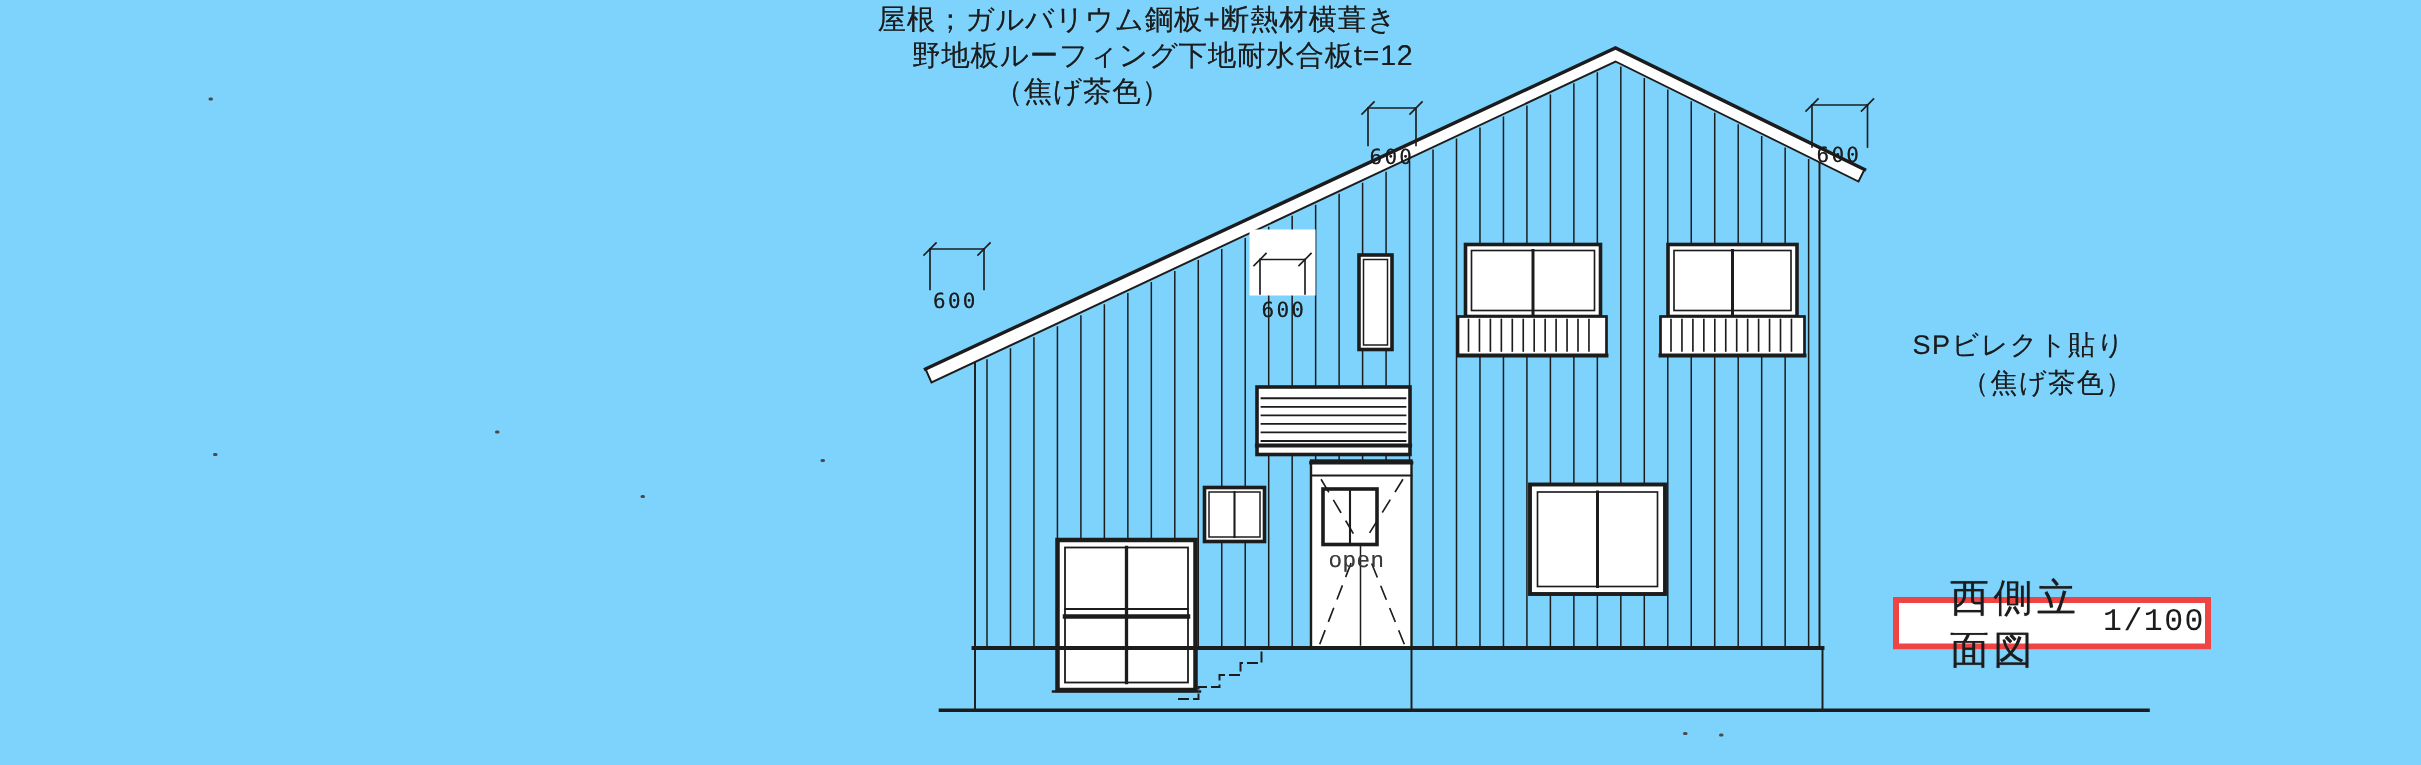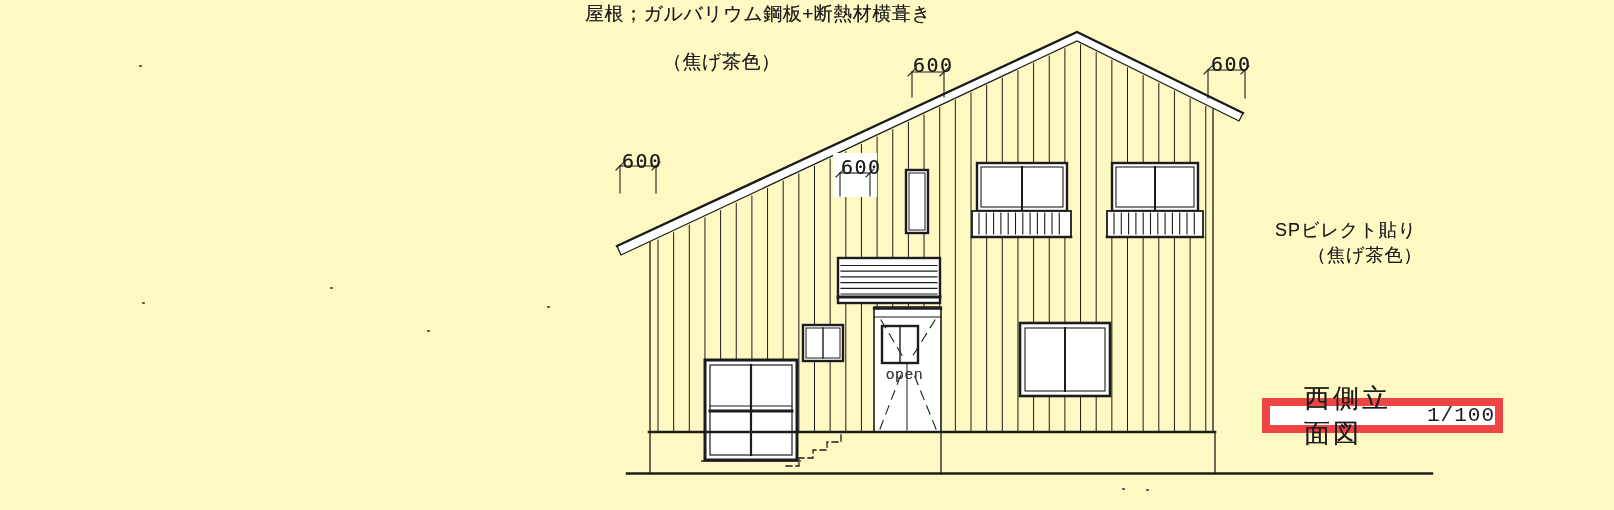--- a/index.html
+++ b/index.html
@@ -1,30 +1,30 @@
 <!DOCTYPE html>
 <html><head>
 <meta charset="utf-8">
 <style>
   html,body{margin:0;padding:0;background:#fff;}
   .page{
-    position:relative;width:1614px;height:510px;background:#fef9c3;overflow:hidden;
+    position:relative;width:1614px;height:510px;background:#7dd3fc;overflow:hidden;
     font-family:"Liberation Sans","DejaVu Sans",sans-serif;color:#1c1c1c;
   }
   .page svg{position:absolute;left:0;top:0;}
   .t{position:absolute;white-space:nowrap;line-height:1.1;color:#1c1c1c;
      text-shadow:0 0 .4px rgba(20,20,20,.55);}
   .jp{font-size:19px;letter-spacing:.5px;}
   .jp2{font-size:20px;letter-spacing:2px;}
   .jp3{font-size:18px;letter-spacing:1px;}
-  .dim{font-size:20px;letter-spacing:1.5px;font-family:"DejaVu Sans Mono","Liberation Mono",monospace;}
+  .dim{font-size:14px;letter-spacing:1.5px;font-family:"DejaVu Sans Mono","Liberation Mono",monospace;margin-top:44px;}
   .open-label{font-size:15px;letter-spacing:1px;color:#3a3a3a;text-align:center;}
   .title-block{
-    position:absolute;left:1262px;top:398px;width:241px;height:35px;
-    border:8px solid #ef4444;background:#fff;box-sizing:border-box;
+    position:absolute;left:1262px;top:398px;width:212px;height:35px;
+    border:4px solid #ef4444;background:#fff;box-sizing:border-box;
     display:flex;align-items:center;justify-content:flex-start;
   }
   .title-block .title{font-size:26px;letter-spacing:3px;margin-left:34px;
     text-shadow:0 0 .5px rgba(20,20,20,.7);}
   .title-block .scale{font-size:21px;letter-spacing:1px;margin-left:14px;
     font-family:Liberation Mono, monospace;}
   .speck{position:absolute;width:3px;height:2px;background:#4a4a4a;border-radius:1px;}
 </style>
 </head>
 <body>
@@ -223,20 +223,21 @@
         <line x1="1208" y1="70" x2="1245" y2="70"></line>
         <line x1="1208" y1="70" x2="1208" y2="98"></line>
         <line x1="1245" y1="70" x2="1245" y2="98"></line>
         <line x1="1204" y1="74" x2="1212" y2="66"></line>
         <line x1="1241" y1="74" x2="1249" y2="66"></line>
       </g>
     </g>
   </svg>
 
   <div class="t jp" style="left:585px;top:4px;">屋根；ガルバリウム鋼板+断熱材横葺き</div>
+  <div class="t jp" style="left:608px;top:28px;">野地板ルーフィング下地耐水合板t=12</div>
   <div class="t jp" style="left:663px;top:52px;">（焦げ茶色）</div>
 
   <div class="t jp3" style="left:1275px;top:221px;">SPビレクト貼り</div>
   <div class="t jp3" style="left:1308px;top:246px;">（焦げ茶色）</div>
 
   <div class="t dim" style="left:913px;top:54px;">600</div>
   <div class="t dim" style="left:622px;top:150px;">600</div>
   <div class="t dim" style="left:841px;top:156px;">600</div>
   <div class="t dim" style="left:1211px;top:53px;">600</div>
 

